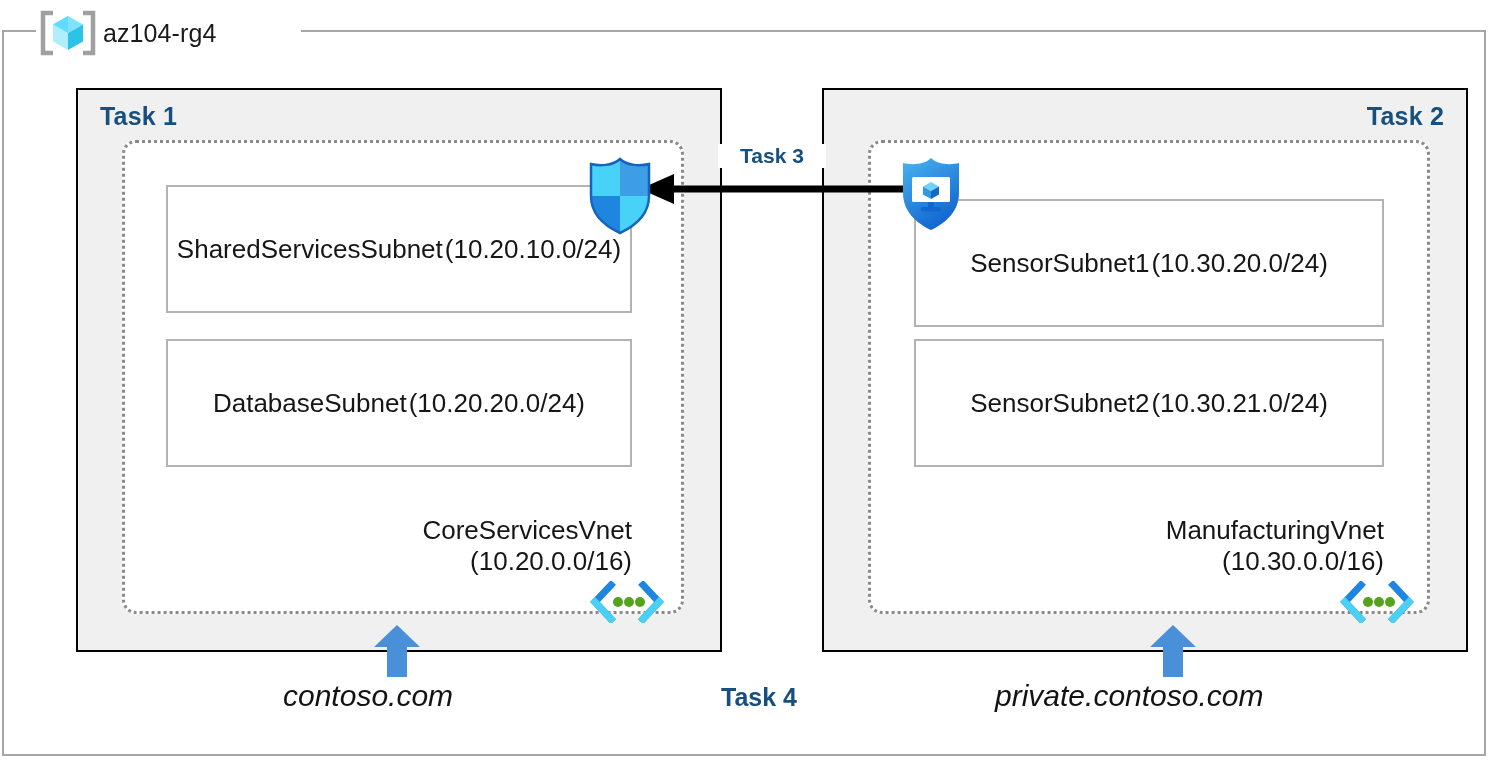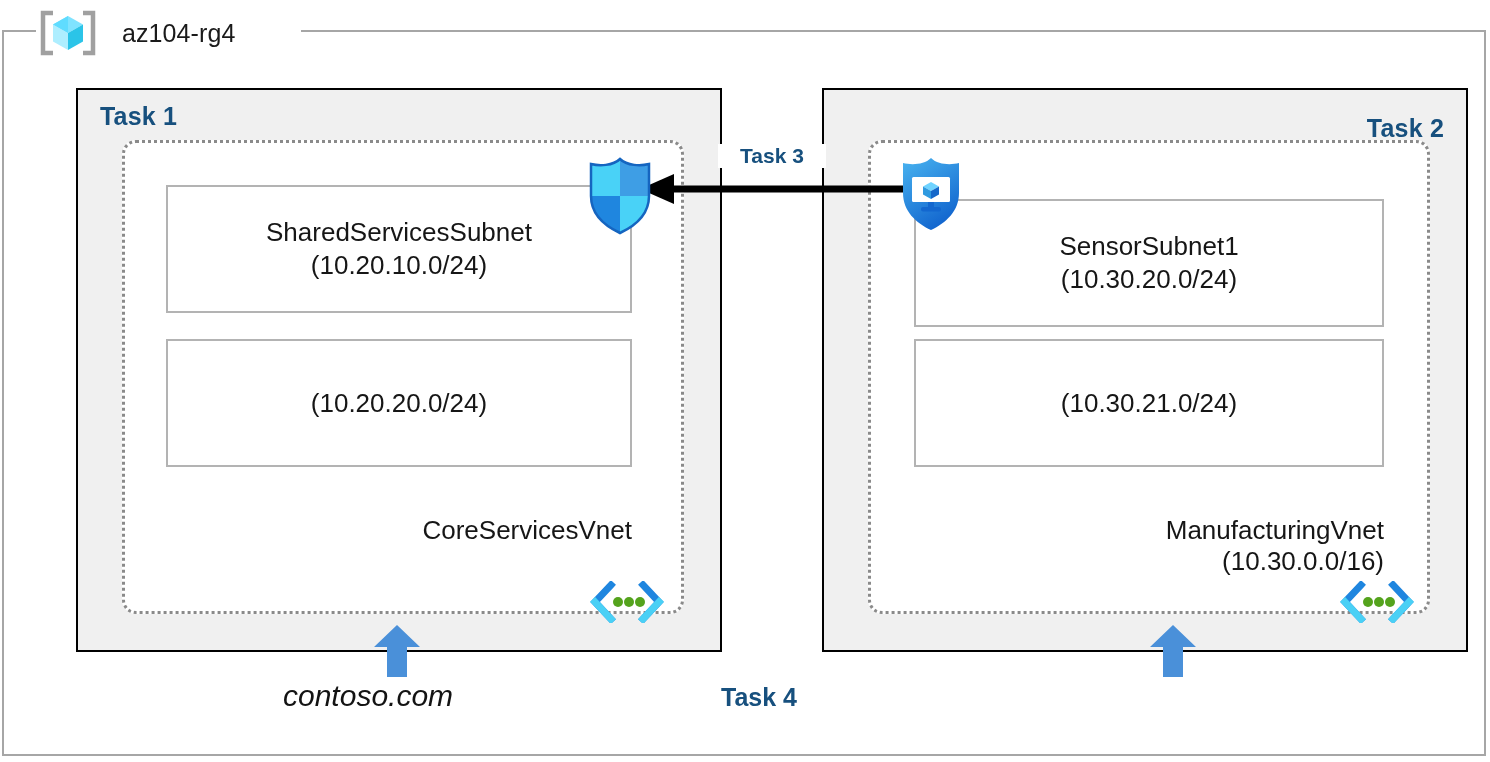--- a/index.html
+++ b/index.html
@@ -39,21 +39,21 @@
     height: 32px;
     background: #ffffff;
   }
   .rg-header {
     position: absolute;
     left: 40px;
     top: 8px;
     height: 50px;
     display: flex;
     align-items: center;
-    gap: 26px;
+    gap: 7px;
   }
   .rg-title {
     font-size: 25px;
     color: #1a1a1a;
     letter-spacing: 0.1px;
     white-space: nowrap;
   }
 
   
   .rg-icon {
@@ -75,41 +75,41 @@
 
   .task-label {
     position: absolute;
     top: 12px;
     font-size: 25px;
     font-weight: bold;
     color: #17507e;
     letter-spacing: 0.2px;
   }
   .task-label.left  { left: 22px; }
-  .task-label.right { right: 22px; margin-top: 12px; }
+  .task-label.right { right: 22px; }
 
   
   .vnet-box {
     position: absolute;
     background: #ffffff;
     border: 3px dotted #8a8a8a;
     border-radius: 14px;
     box-sizing: border-box;
   }
   #vnet1 { left: 122px; top: 140px; width: 562px; height: 474px; }
   #vnet2 { left: 868px; top: 140px; width: 562px; height: 474px; }
 
   
   .subnet-box {
     position: absolute;
     background: #ffffff;
     border: 2px solid #b3b3b3;
     box-sizing: border-box;
     display: flex;
-    flex-direction: column;
+    flex-direction: row;
     align-items: center;
     justify-content: center;
     gap: 2px;
   }
   .subnet-name, .subnet-cidr,
   .vnet-name, .vnet-cidr {
     font-size: 26px;
     color: #161616;
     line-height: 1.18;
     white-space: nowrap;
@@ -239,25 +239,27 @@
   </div>
 
   <div class="vnet-box" id="vnet1"></div>
 
   <div class="subnet-box" id="subnet-shared">
     <span class="subnet-name">SharedServicesSubnet</span>
     <span class="subnet-cidr">(10.20.10.0/24)</span>
   </div>
 
   <div class="subnet-box" id="subnet-database">
+    <span class="subnet-name">DatabaseSubnet</span>
     <span class="subnet-cidr">(10.20.20.0/24)</span>
   </div>
 
   <div class="vnet-caption" id="vnet1-caption">
     <div class="vnet-name">CoreServicesVnet</div>
+    <div class="vnet-cidr">(10.20.0.0/16)</div>
   </div>
 
   <span class="vnet-glyph" id="vnet1-glyph">
     <svg width="74" height="42" viewBox="0 0 74 42" xmlns="http://www.w3.org/2000/svg">
       <path d="M21 4 L5 21 L21 38" fill="none" stroke="#1f86df" stroke-width="7" stroke-linecap="square"></path>
       <path d="M21 38 L5 21" fill="none" stroke="#4ad0f5" stroke-width="7" stroke-linecap="square"></path>
       <path d="M53 4 L69 21 L53 38" fill="none" stroke="#1f86df" stroke-width="7" stroke-linecap="square"></path>
       <path d="M53 38 L69 21" fill="none" stroke="#4ad0f5" stroke-width="7" stroke-linecap="square"></path>
       <circle cx="28" cy="21" r="5" fill="#54a31c"></circle>
       <circle cx="39" cy="21" r="5" fill="#54a31c"></circle>
@@ -287,20 +289,21 @@
   </div>
 
   <div class="vnet-box" id="vnet2"></div>
 
   <div class="subnet-box" id="subnet-sensor1">
     <span class="subnet-name">SensorSubnet1</span>
     <span class="subnet-cidr">(10.30.20.0/24)</span>
   </div>
 
   <div class="subnet-box" id="subnet-sensor2">
+    <span class="subnet-name">SensorSubnet2</span>
     <span class="subnet-cidr">(10.30.21.0/24)</span>
   </div>
 
   <div class="vnet-caption" id="vnet2-caption">
     <div class="vnet-name">ManufacturingVnet</div>
     <div class="vnet-cidr">(10.30.0.0/16)</div>
   </div>
 
   <span class="vnet-glyph" id="vnet2-glyph">
     <svg width="74" height="42" viewBox="0 0 74 42" xmlns="http://www.w3.org/2000/svg">
@@ -348,16 +351,17 @@
       <path d="M23 0 L46 22 L33 22 L33 52 L13 52 L13 22 L0 22 Z" fill="#4a90d9"></path>
     </svg>
   </span>
   <span class="dns-label" id="dns-label-1">contoso.com</span>
 
   <span class="dns-arrow" id="dns-arrow-2">
     <svg width="46" height="52" viewBox="0 0 46 52" xmlns="http://www.w3.org/2000/svg">
       <path d="M23 0 L46 22 L33 22 L33 52 L13 52 L13 22 L0 22 Z" fill="#4a90d9"></path>
     </svg>
   </span>
+  <span class="dns-label" id="dns-label-2">private.contoso.com</span>
 
   <span class="task4-label">Task 4</span>
 
 </div>
 
 </body></html>

